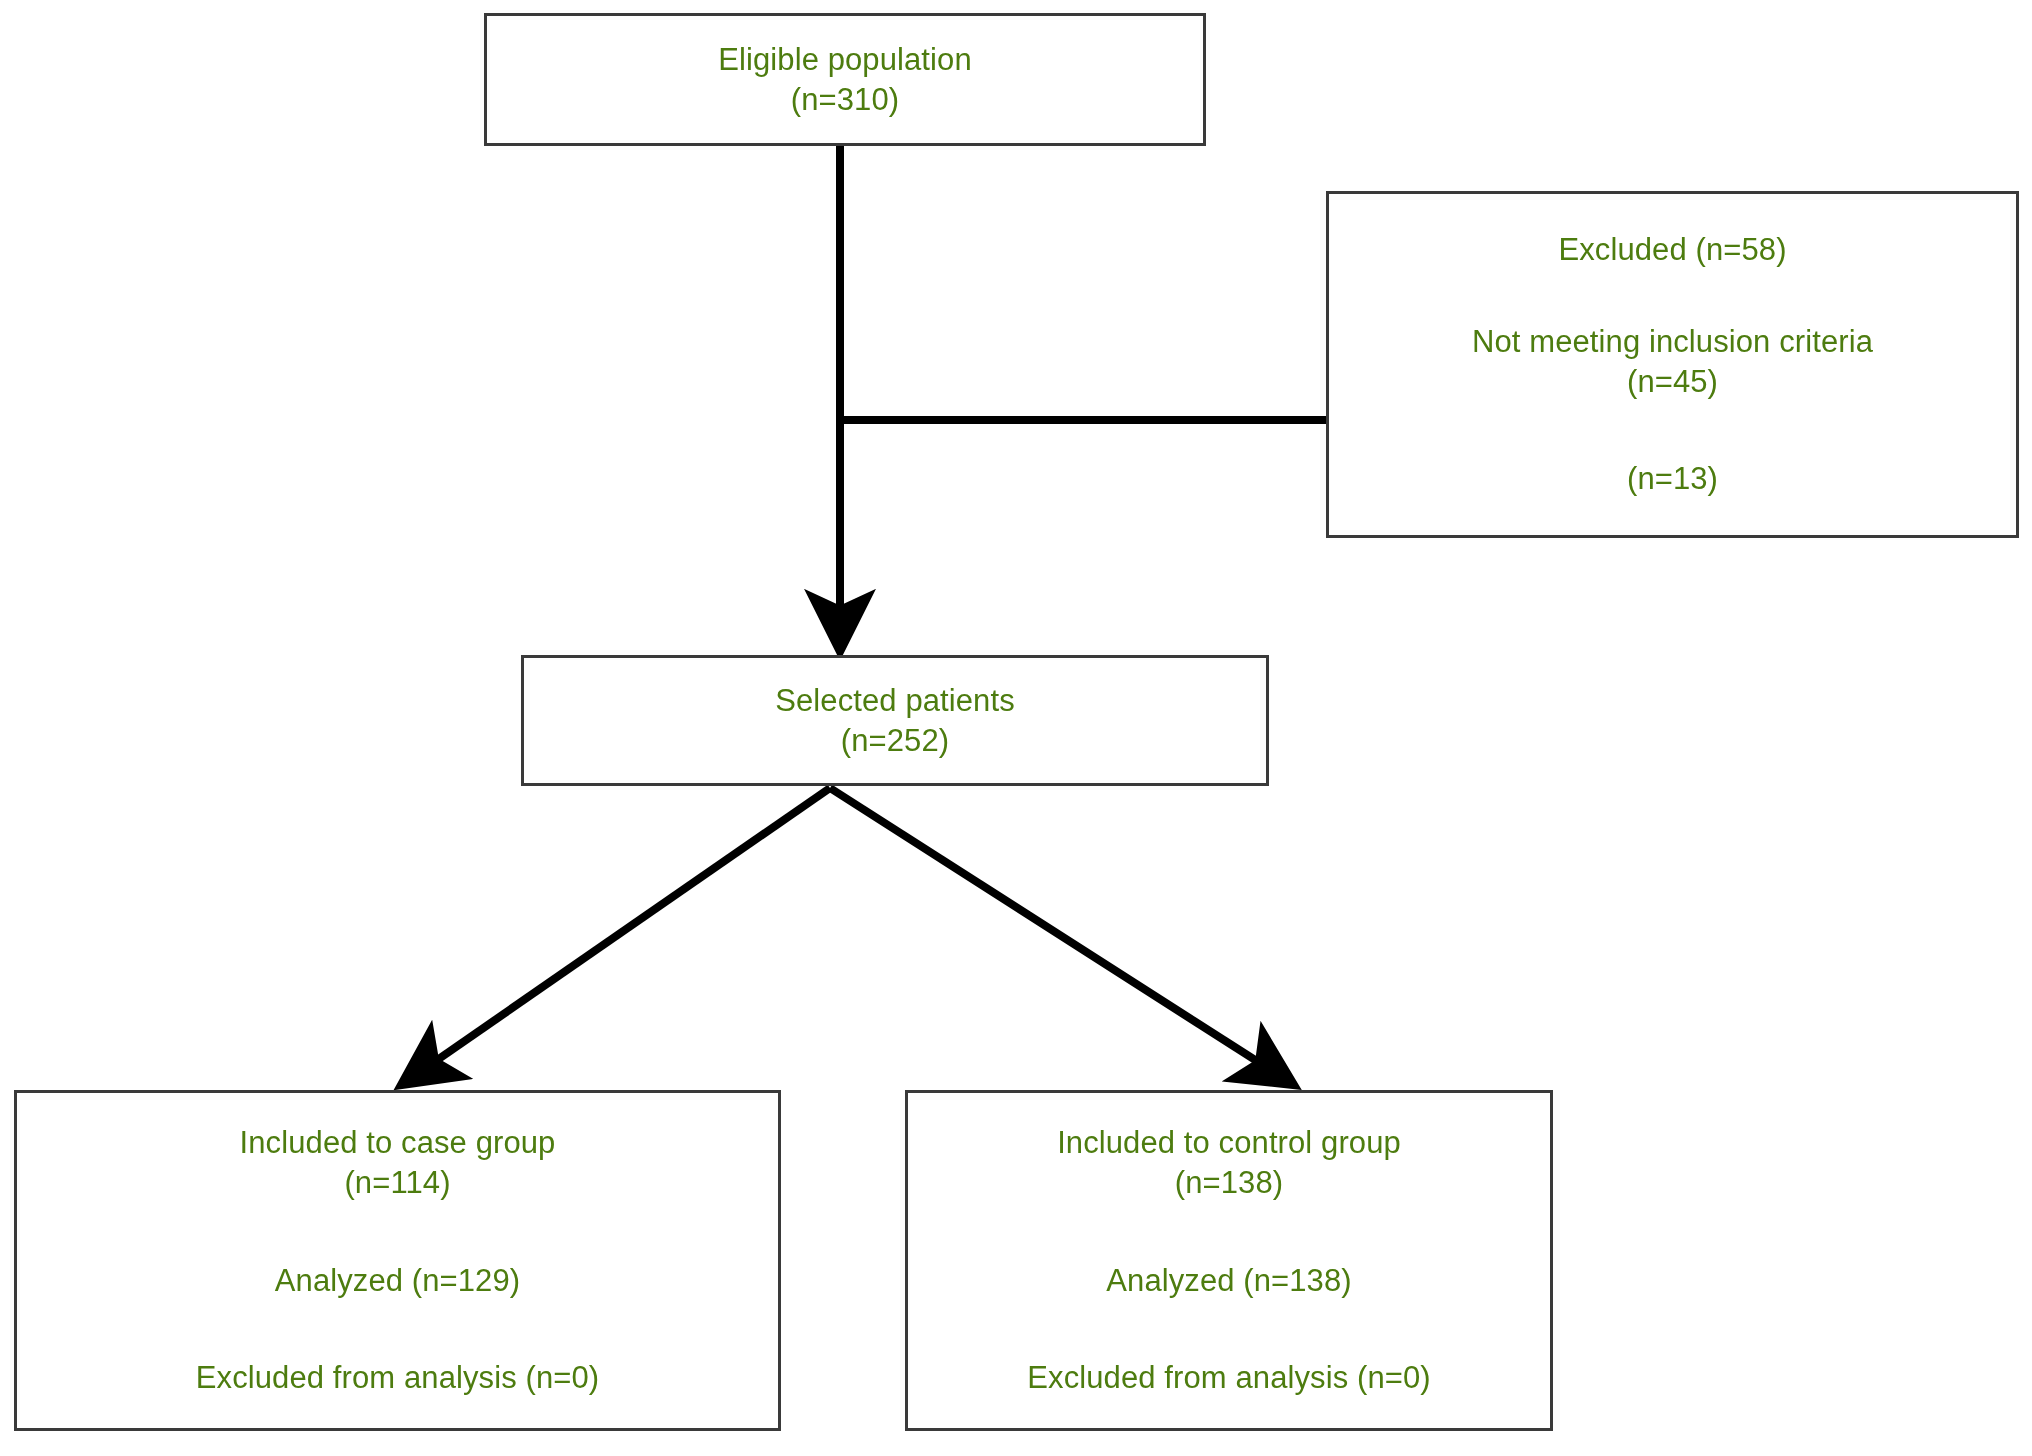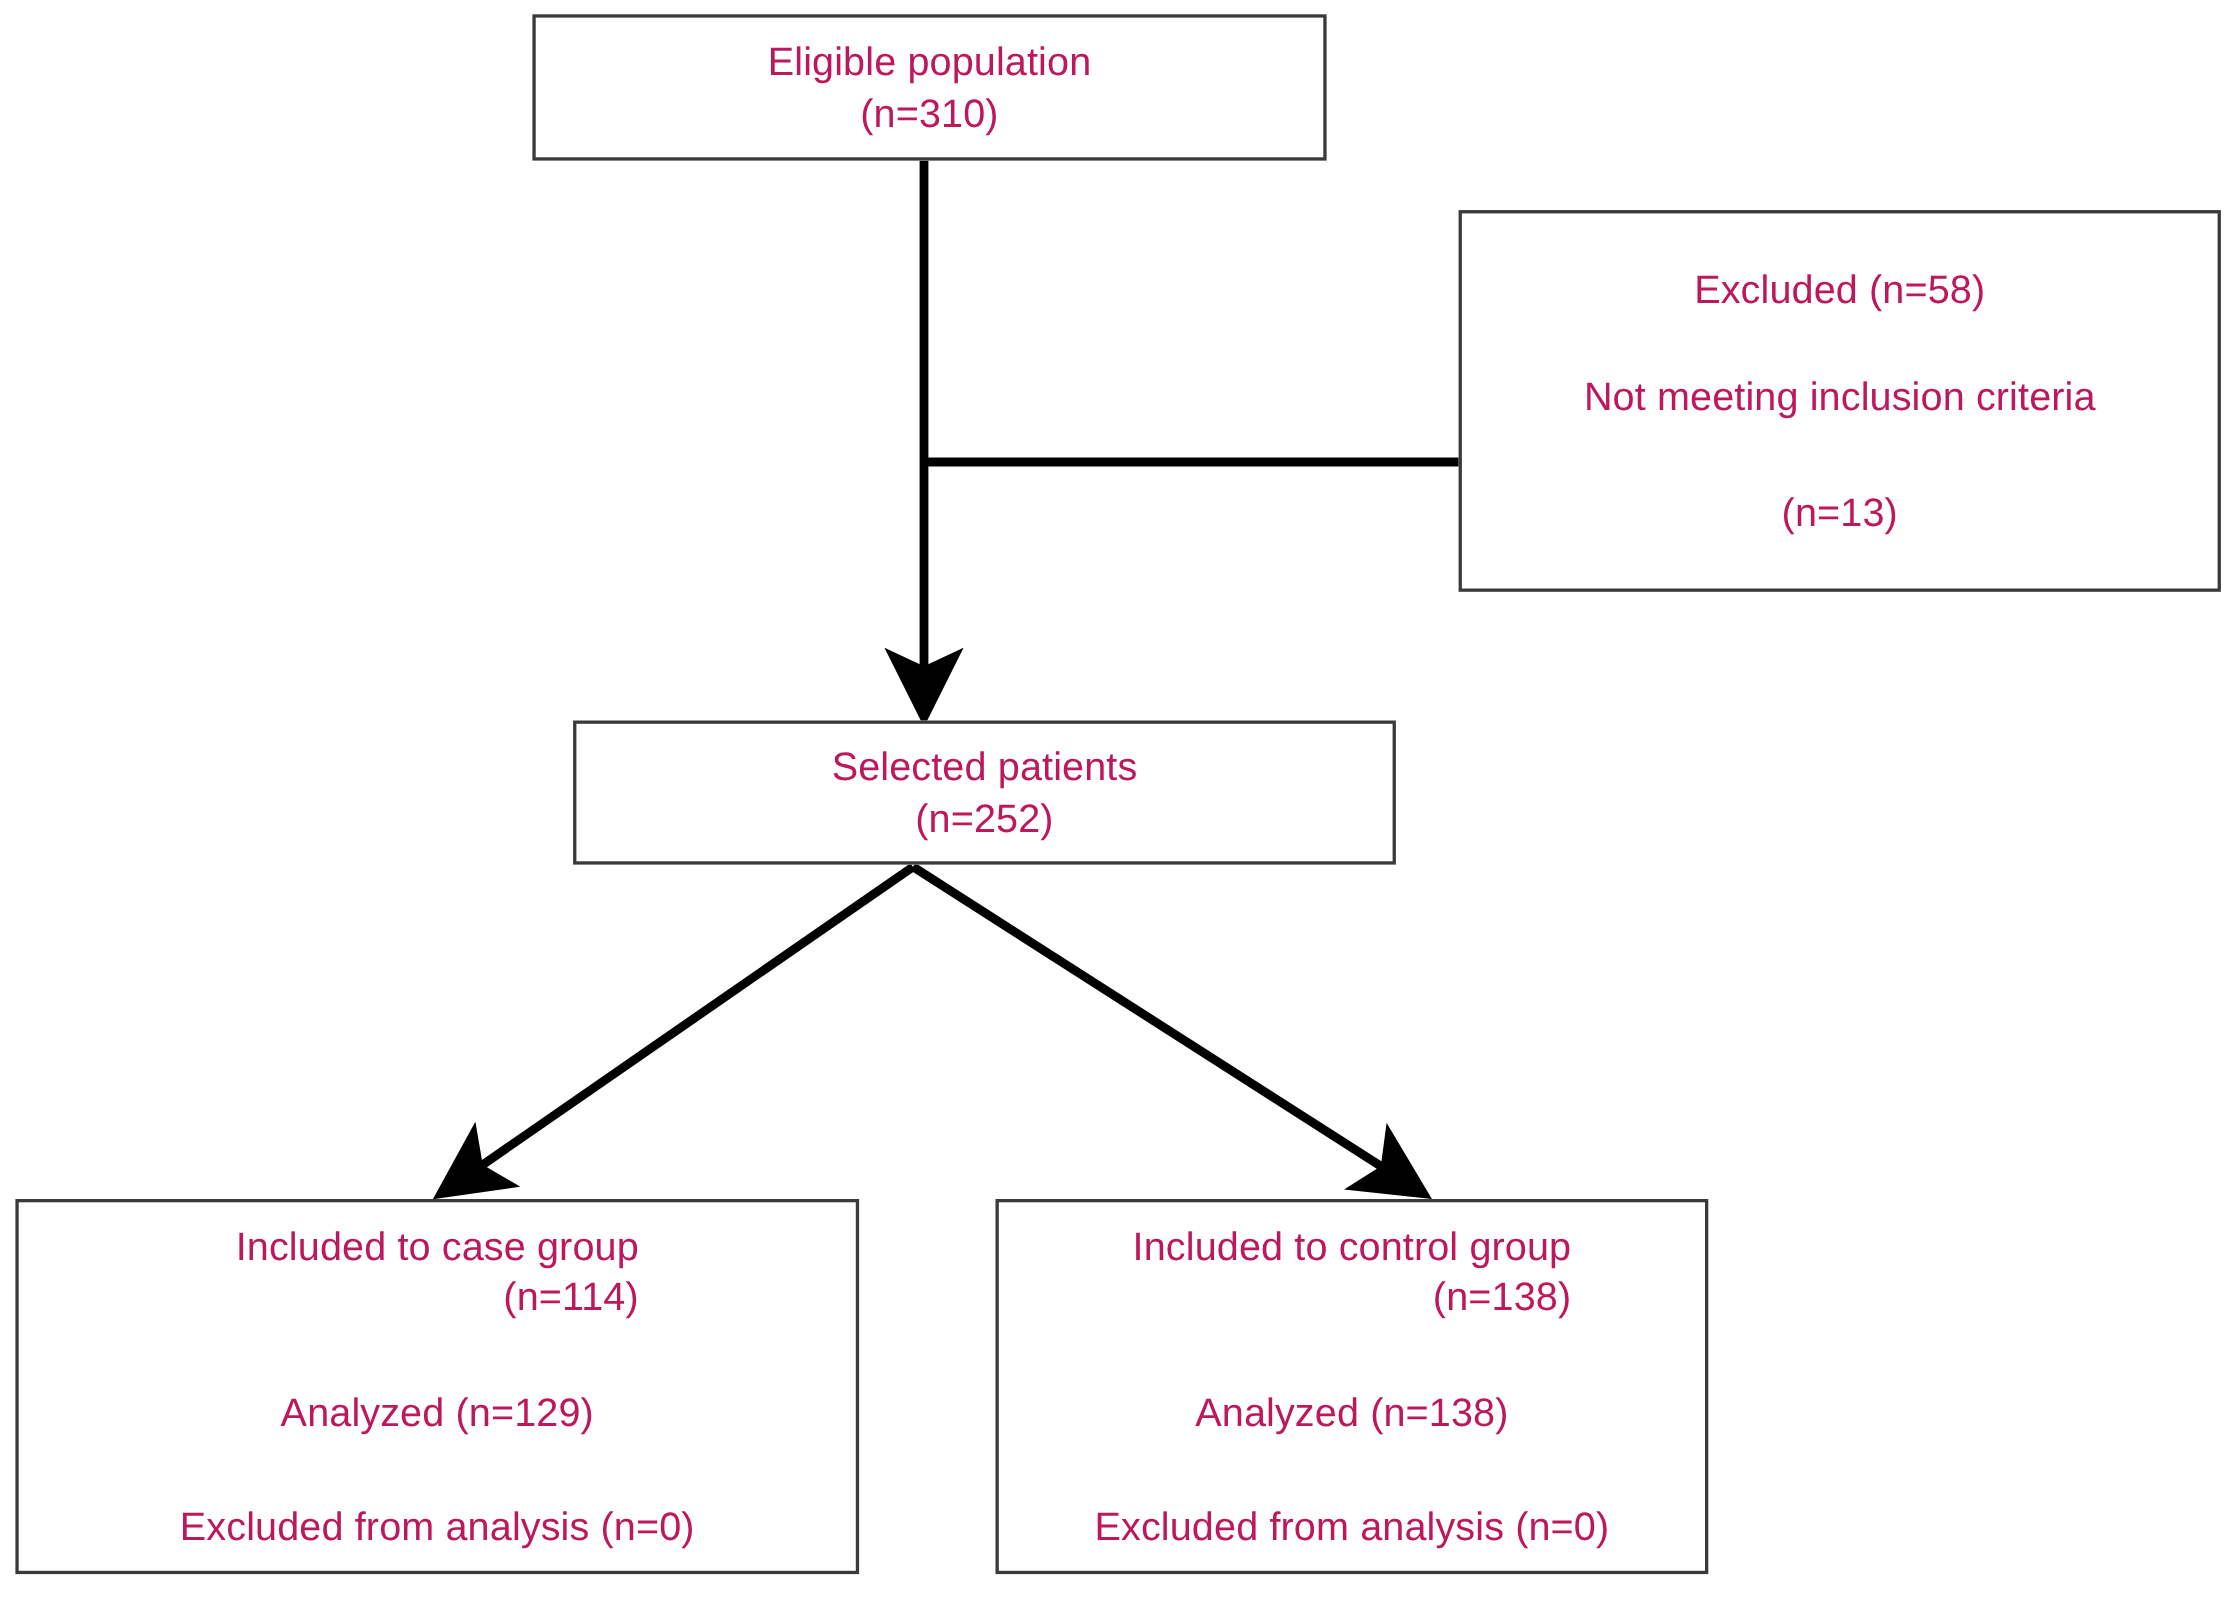--- a/index.html
+++ b/index.html
@@ -31,26 +31,25 @@
     border: 3px solid #3a3a3a;
     display: flex;
     flex-direction: column;
     align-items: center;
     justify-content: center;
     text-align: center;
     color: #111111;
   }
   .node-line {
     display: block;
-    font-size: 36px;
+    font-size: 31px;
     line-height: 1.28;
     letter-spacing: 0.1px;
     white-space: nowrap;
-    color: #be185d;
-    text-align: right;
+    color: #4d7c0f;
   }
   .node-para {
     display: block;
     text-align: center;
   }
   
   .gap-lg { height: 52px; }
   .gap-xl { height: 58px; }
 
   
@@ -94,20 +93,21 @@
   <div class="node-box" id="node-eligible">
     <span class="node-line">Eligible population</span>
     <span class="node-line">(n=310)</span>
   </div>
 
   <div class="node-box" id="node-excluded">
     <span class="node-line">Excluded (n=58)</span>
     <span class="gap-lg"></span>
     <span class="node-para">
       <span class="node-line">Not meeting inclusion criteria</span>
+      <span class="node-line">(n=45)</span>
     </span>
     <span class="gap-xl"></span>
     <span class="node-para">
       <span class="node-line">(n=13)</span>
     </span>
   </div>
 
   <div class="node-box" id="node-selected">
     <span class="node-line">Selected patients</span>
     <span class="node-line">(n=252)</span>

